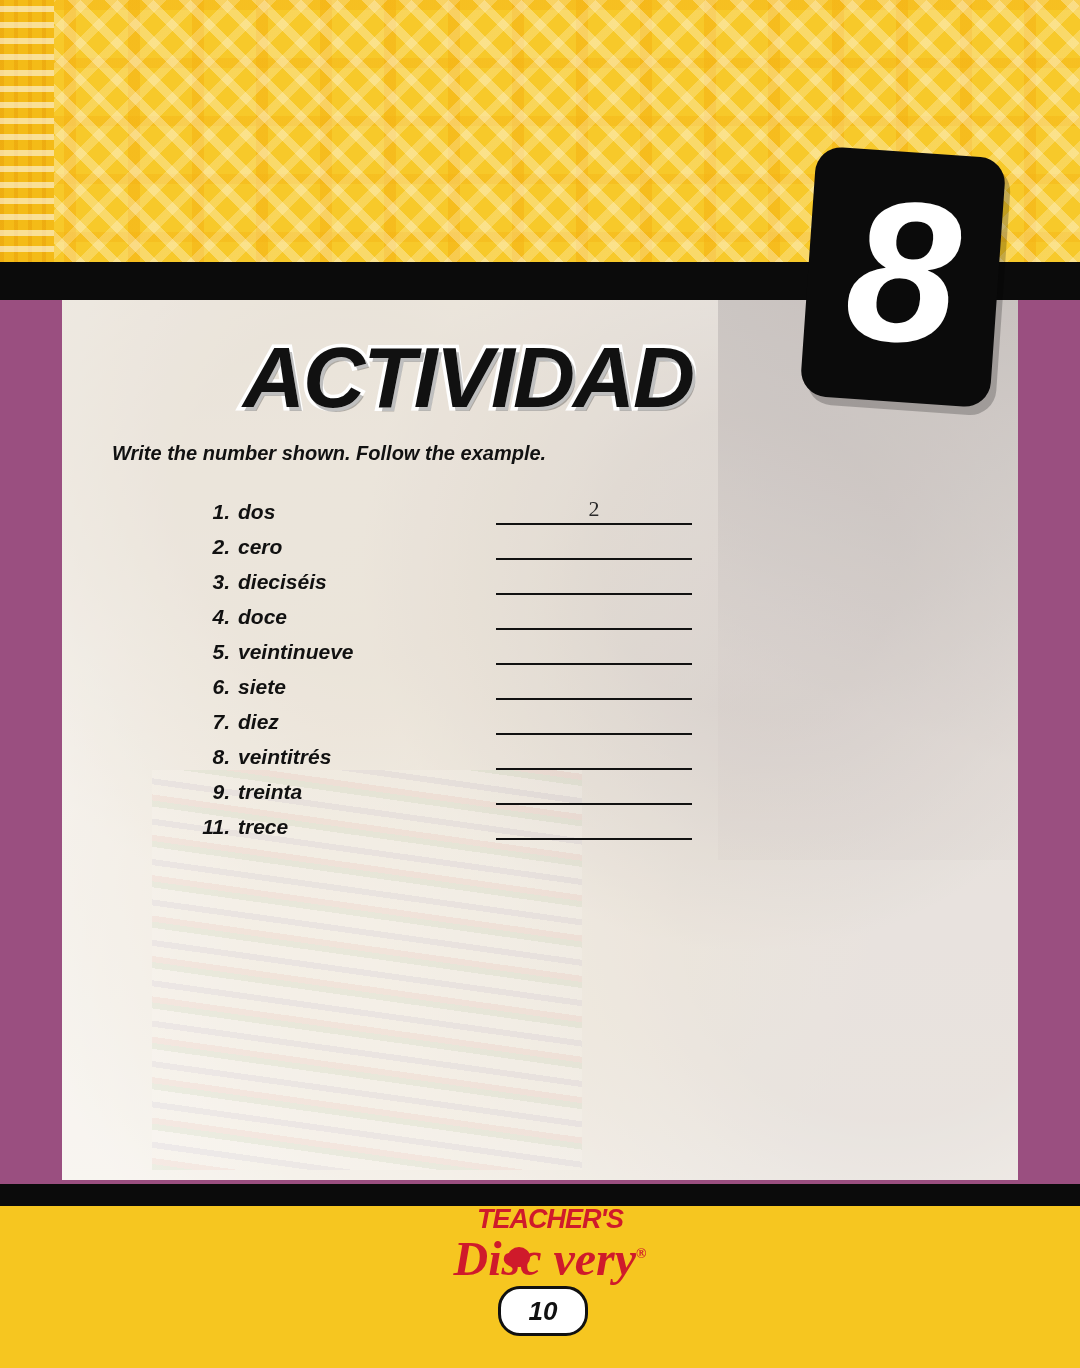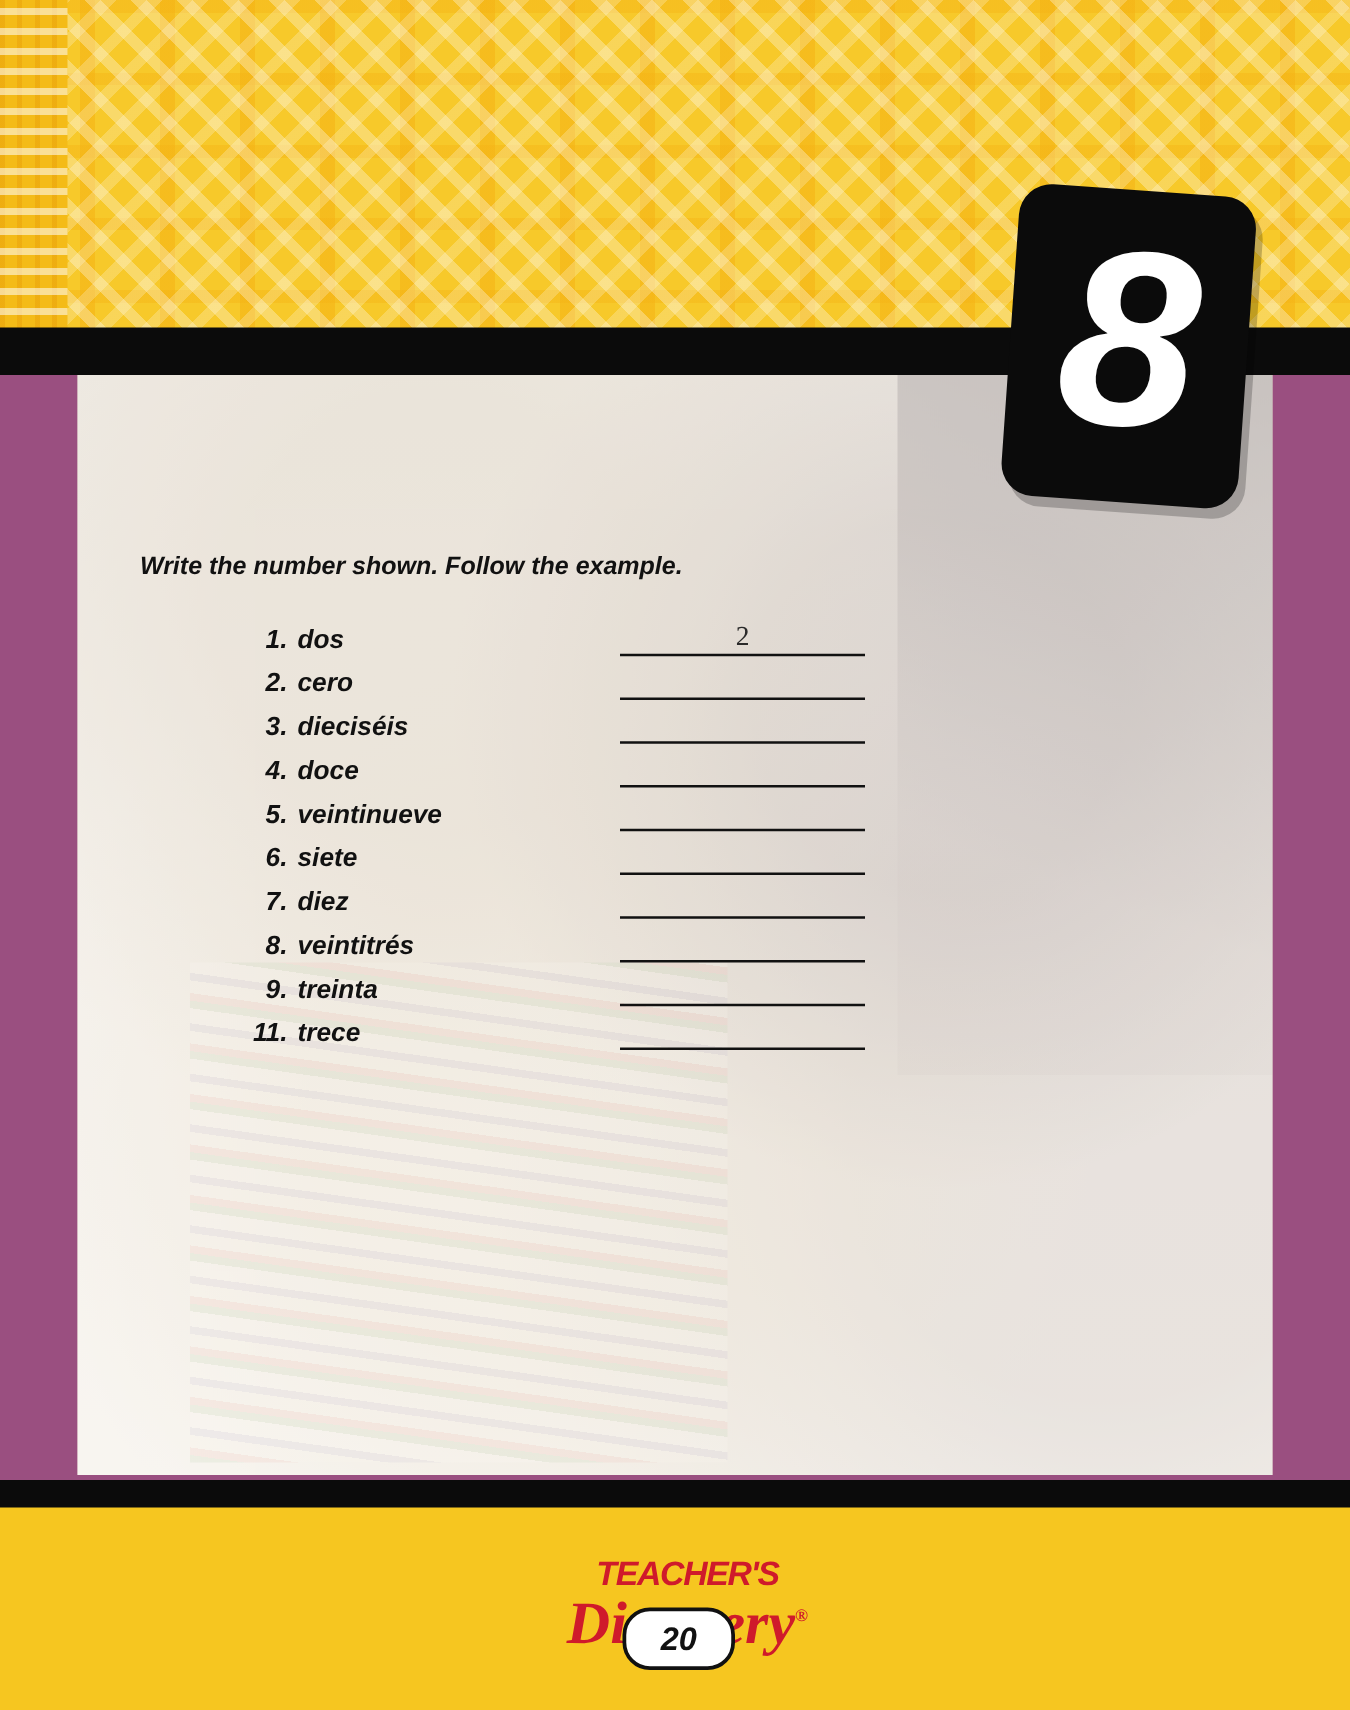--- a/index.html
+++ b/index.html
@@ -251,21 +251,20 @@
     pointer-events: none;
   }
   .logo-teachers {
     font-family: "Liberation Sans", sans-serif;
     font-style: italic;
     font-weight: bold;
     font-size: 27px;
     color: #cf1a2b;
     letter-spacing: -1px;
     line-height: 1;
-    margin-top: 40px;
   }
   .logo-discovery {
     font-family: "Liberation Serif", serif;
     font-style: italic;
     font-weight: bold;
     font-size: 48px;
     color: #cf1a2b;
     line-height: 1;
     margin-top: 2px;
     position: relative;
@@ -316,20 +315,23 @@
   <div class="black-bar black-bar-top"></div>
   <div class="black-bar black-bar-bottom"></div>
 
   <div class="photo-area">
     <div class="photo-layer"></div>
     <div class="photo-stripes"></div>
     <div class="photo-dark-right"></div>
     <div class="photo-wash"></div>
   </div>
 
+  <div class="title-wrap">
+    <div class="actividad">ACTIVIDAD</div>
+  </div>
 
   <div class="badge">
     <span>8</span>
   </div>
 
   <div class="content">
     <p class="subheading">Write the number shown. Follow the example.</p>
     <ul class="items" id="items-list">
         <li class="item">
           <span class="item-num">1.</span>
@@ -406,17 +408,17 @@
 
   <div class="logo">
     <div class="logo-teachers">TEACHER'S</div>
     <div class="logo-discovery">
       <span>Disc very</span><span class="logo-reg">®</span>
       <span class="logo-apple"></span>
     </div>
   </div>
 
   <div class="page-number">
-    <span>20</span>
+    <span>10</span>
   </div>
 
   <div class="pattern-band band-bottom" style="z-index:-1"></div>
 </div>
 
 </body></html>

